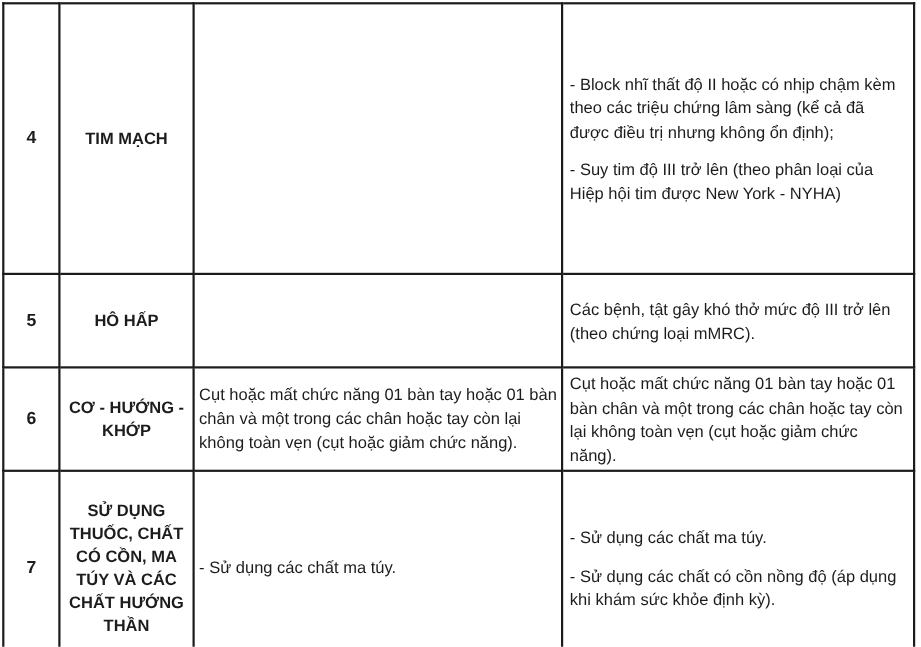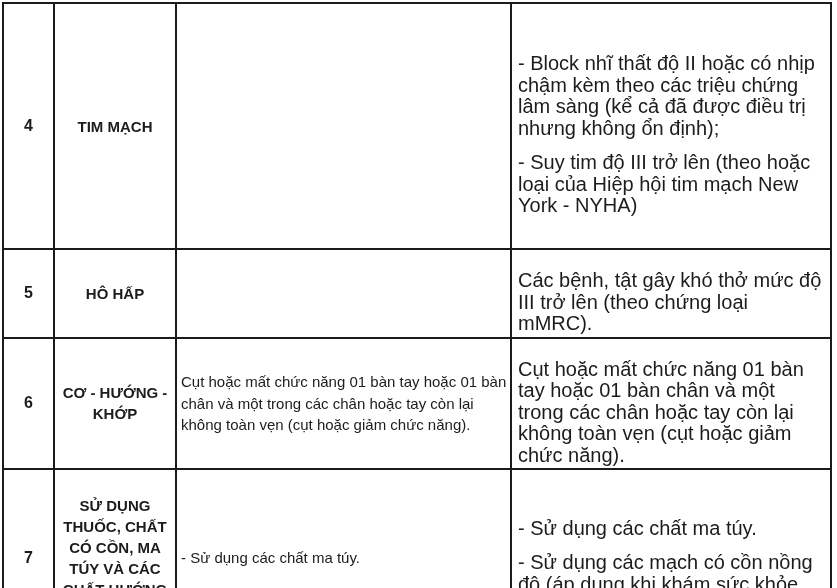--- a/index.html
+++ b/index.html
@@ -46,23 +46,23 @@
     font-size: 15px;
     line-height: 21px;
     padding: 12px 3px;
   }
   td.col3 {
     font-size: 15px;
     line-height: 21.5px;
     padding: 2px 2px 2px 4px;
   }
   td.col4 {
-    font-size: 20px;
+    font-size: 15px;
     line-height: 21.5px;
-    padding: 20px 6px 2px 6px;
+    padding: 4px 6px 2px 6px;
   }
   p.para {
     margin: 0 0 13px 0;
   }
   p.para:last-child {
     margin-bottom: 0;
   }
   tr.row-0 { height: 246px; }
   tr.row-1 { height: 85px;  }
   tr.row-2 { height: 87px;  }
@@ -79,21 +79,21 @@
       <col style="width:335px">
       <col style="width:320px">
     </colgroup>
     <tbody>
         <tr class="row-0">
           <td class="cell num">4</td>
           <td class="cell cat">TIM MẠCH</td>
           <td class="cell col3"></td>
           <td class="cell col4">
             <p class="para">- Block nhĩ thất độ II hoặc có nhịp chậm kèm theo các triệu chứng lâm sàng (kể cả đã được điều trị nhưng không ổn định);</p>
-            <p class="para">- Suy tim độ III trở lên (theo hoặc loại của Hiệp hội tim mạch New York - NYHA)</p>
+            <p class="para">- Suy tim độ III trở lên (theo phân loại của Hiệp hội tim được New York - NYHA)</p>
           </td>
         </tr>
         <tr class="row-1">
           <td class="cell num">5</td>
           <td class="cell cat">HÔ HẤP</td>
           <td class="cell col3"></td>
           <td class="cell col4">
             <p class="para">Các bệnh, tật gây khó thở mức độ III trở lên (theo chứng loại mMRC).</p>
           </td>
         </tr>
@@ -108,18 +108,18 @@
           </td>
         </tr>
         <tr class="row-3">
           <td class="cell num">7</td>
           <td class="cell cat">SỬ DỤNG THUỐC, CHẤT CÓ CỒN, MA TÚY VÀ CÁC CHẤT HƯỚNG THẦN</td>
           <td class="cell col3">
             <p class="para">- Sử dụng các chất ma túy.</p>
           </td>
           <td class="cell col4">
             <p class="para">- Sử dụng các chất ma túy.</p>
-            <p class="para">- Sử dụng các mạch có cồn nồng độ (áp dụng khi khám sức khỏe định kỳ).</p>
+            <p class="para">- Sử dụng các chất có cồn nồng độ (áp dụng khi khám sức khỏe định kỳ).</p>
           </td>
         </tr>
       </tbody>
   </table>
 </div>
 
 </body></html>

